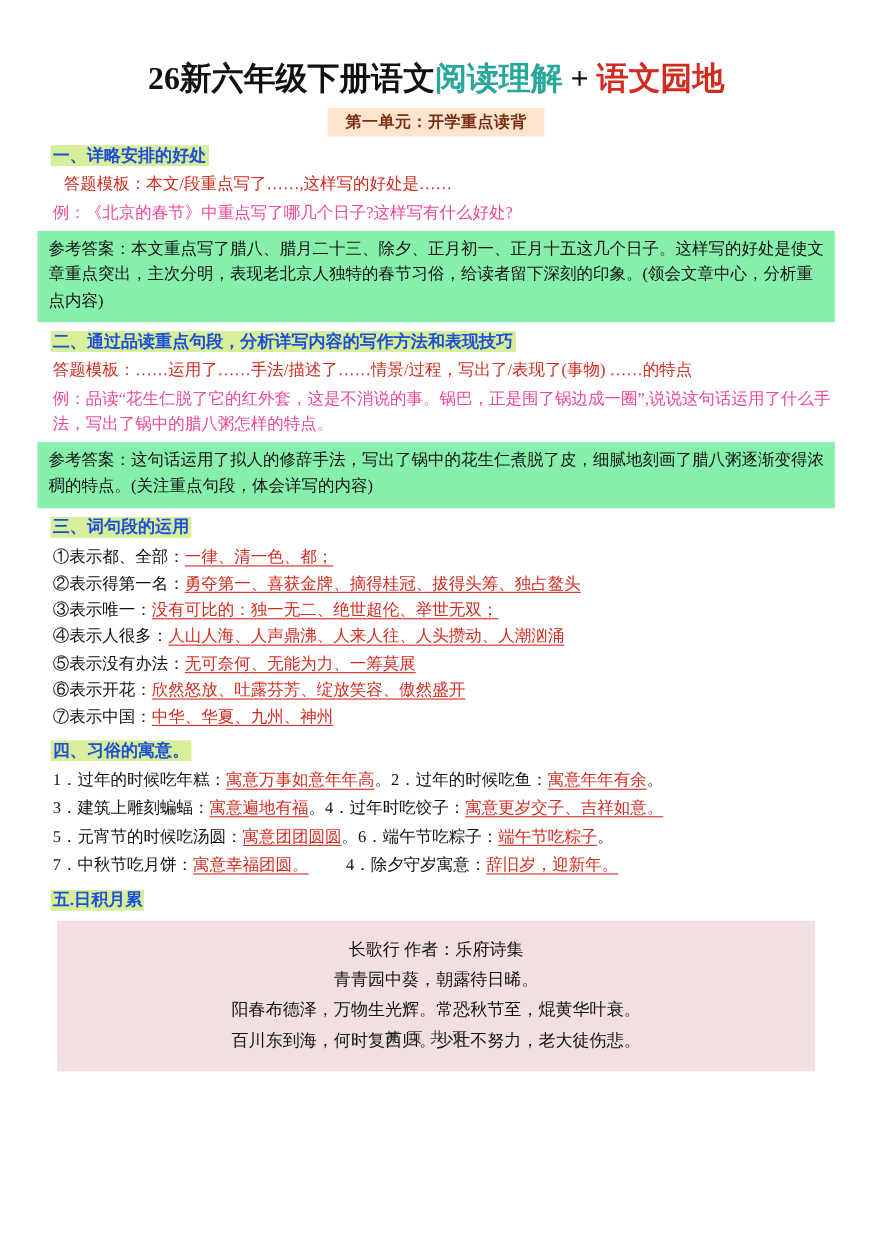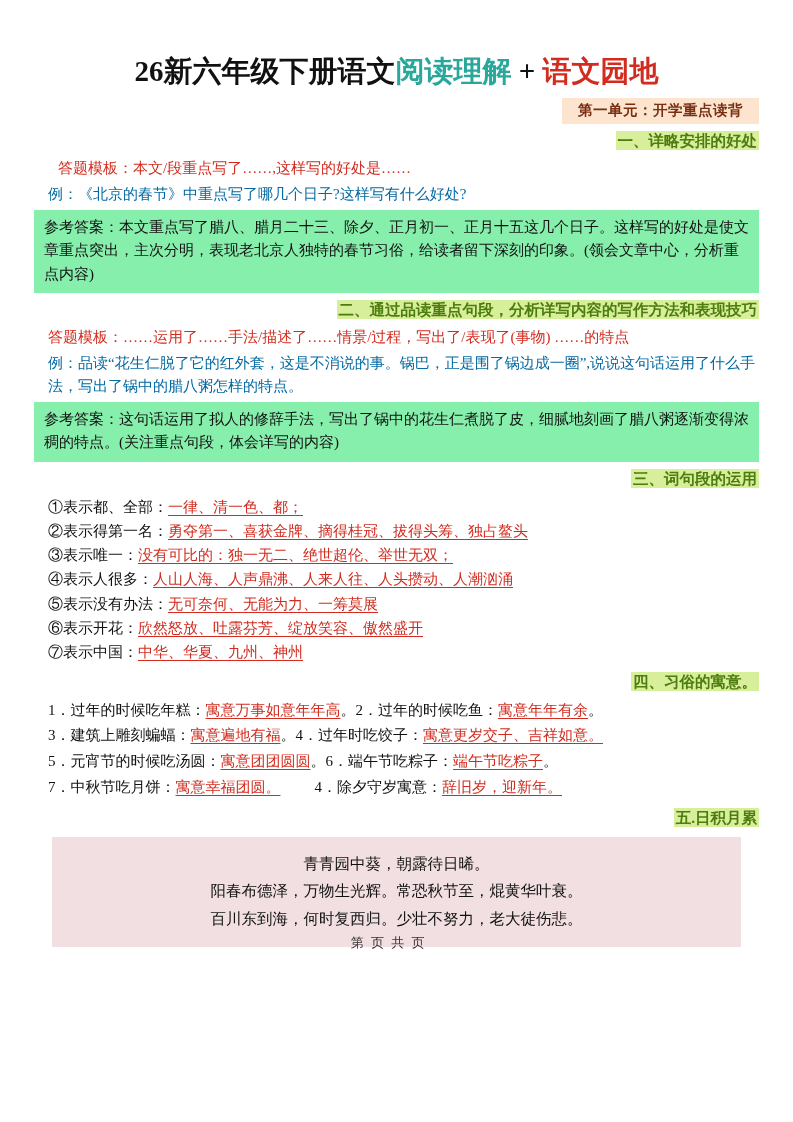--- a/index.html
+++ b/index.html
@@ -31,61 +31,60 @@
     letter-spacing: 0px;
     white-space: nowrap;
     margin-bottom: 6px;
   }
   .title .black { color: #111111; }
   .title .teal  { color: #2aa79b; }
   .title .plus  { color: #111111; }
   .title .red   { color: #d12c1f; }
 
   .unit-banner-wrap {
-    text-align: right;
+    text-align: center;
     margin-bottom: 7px;
   }
   .unit-banner {
     display: inline-block;
     background: #fde4cf;
     color: #7a2f12;
     font-size: 14.5px;
     font-weight: bold;
     padding: 3px 16px 4px 16px;
     letter-spacing: 0.5px;
   }
 
   
   .h-sec {
     font-size: 15.5px;
     font-weight: bold;
-    color: #4d7c0f;
+    color: #1d4ed8;
     margin: 7px 0 5px 12px;
-    text-align: right;
   }
   .h-sec .hl {
     background: #d7ee9a;
     padding: 1px 2px;
   }
 
   
   .tmpl {
     color: #d12c1f;
     font-size: 15px;
     line-height: 1.5;
     margin: 3px 0 3px 24px;
   }
   .tmpl-wide {
     color: #d12c1f;
     font-size: 15px;
     line-height: 1.55;
     margin: 3px 0 3px 14px;
   }
   .example {
-    color: #0369a1;
+    color: #ec4899;
     font-size: 15px;
     line-height: 1.5;
     margin: 3px 0 5px 14px;
   }
   .example.indent { }
 
   .answer-box {
     background: #86efac;
     color: #111111;
     font-size: 15px;
@@ -215,20 +214,21 @@
     <span>5．元宵节的时候吃汤圆：</span><span class="ans">寓意团团圆圆</span><span>。6．端午节吃粽子：</span><span class="ans">端午节吃粽子</span><span>。</span>
   </div>
   <div class="cust-line">
     <span>7．中秋节吃月饼：</span><span class="ans">寓意幸福团圆。</span><span class="gap"></span><span>4．除夕守岁寓意：</span><span class="ans">辞旧岁，迎新年。</span>
   </div>
 
   <div class="h-sec">
     <span class="hl">五.日积月累</span>
   </div>
   <div class="poem-box">
+    <div>长歌行 作者：乐府诗集</div>
     <div>青青园中葵，朝露待日晞。</div>
     <div>阳春布德泽，万物生光辉。常恐秋节至，焜黄华叶衰。</div>
     <div>百川东到海，何时复西归。少壮不努力，老大徒伤悲。</div>
   </div>
 
   <div class="footer">第 页 共 页</div>
 
 </div>
 
 </body></html>

